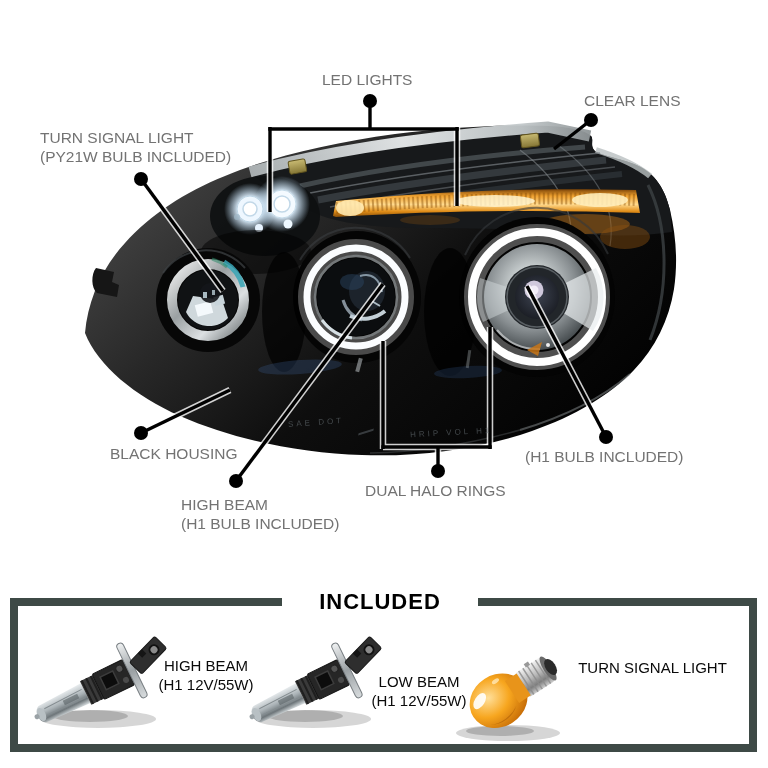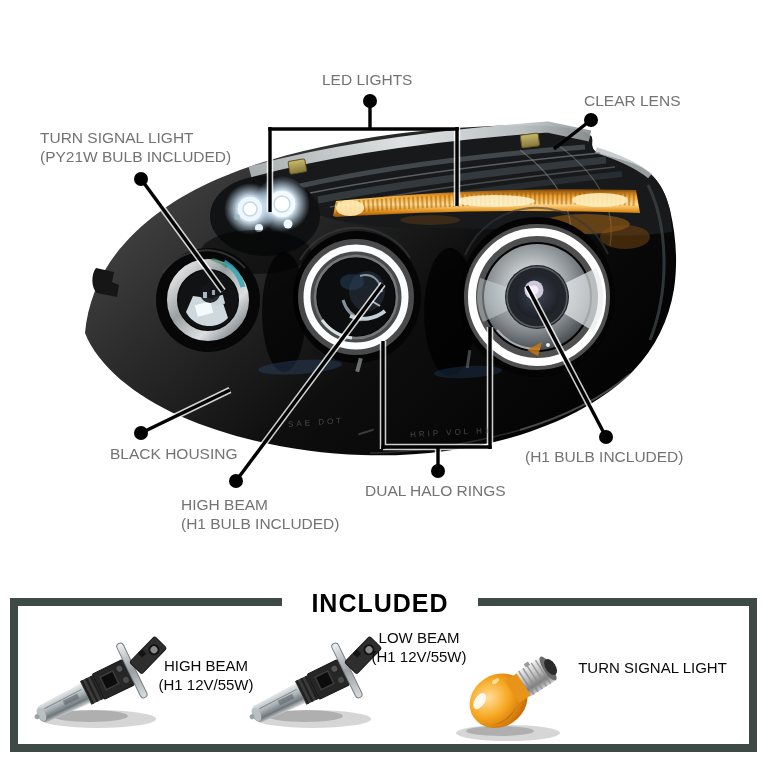--- a/index.html
+++ b/index.html
@@ -10,21 +10,21 @@
   .center{text-align:center;}
   #stage{position:absolute;left:0;top:0;width:768px;height:768px;}
   .lens-mark{position:absolute;font-size:8px;letter-spacing:3px;color:#69717699;
              white-space:nowrap;}
   .squiggle{position:absolute;width:16px;height:2px;background:#5d656a;opacity:.55;
             transform:rotate(-18deg) skewX(-30deg);}
   #included-box{position:absolute;left:10px;top:598px;width:747px;height:154px;
                 box-sizing:border-box;border:8px solid #3e4a46;}
   #included-gap{position:absolute;left:282px;top:594px;width:196px;height:16px;background:#fff;}
   #included-title{position:absolute;left:282px;top:589px;width:196px;text-align:center;
-                  font-size:25px;font-weight:700;letter-spacing:1px;color:#000;}
+                  font-size:22px;font-weight:700;letter-spacing:1px;color:#000;}
   .item-label{font-size:15px;line-height:19px;}
 </style>
 </head>
 <body>
 
 <svg id="stage" viewBox="0 0 768 768" xmlns="http://www.w3.org/2000/svg">
   <defs>
     <linearGradient id="bodyGrad" x1="0" y1="0.25" x2="1" y2="0.85">
       <stop offset="0" stop-color="#474747"></stop>
         <stop offset="0.28" stop-color="#282828"></stop>
@@ -332,20 +332,20 @@
 
 <div id="included-box"></div>
 <div id="included-gap"></div>
 <div id="included-title">INCLUDED</div>
 
 <div class="abs item-label center" style="left:150px;top:656px;width:112px;">
   <div>HIGH BEAM</div>
   <div>(H1 12V/55W)</div>
 </div>
 
-<div class="abs item-label center" style="left:363px;top:628px;width:112px;">
+<div class="abs item-label center" style="left:363px;top:672px;width:112px;">
   <div>LOW BEAM</div>
   <div>(H1 12V/55W)</div>
 </div>
 
 <div class="abs item-label center" style="left:570px;top:658px;width:165px;">
   <div>TURN SIGNAL LIGHT</div>
 </div>
 
 </body></html>

